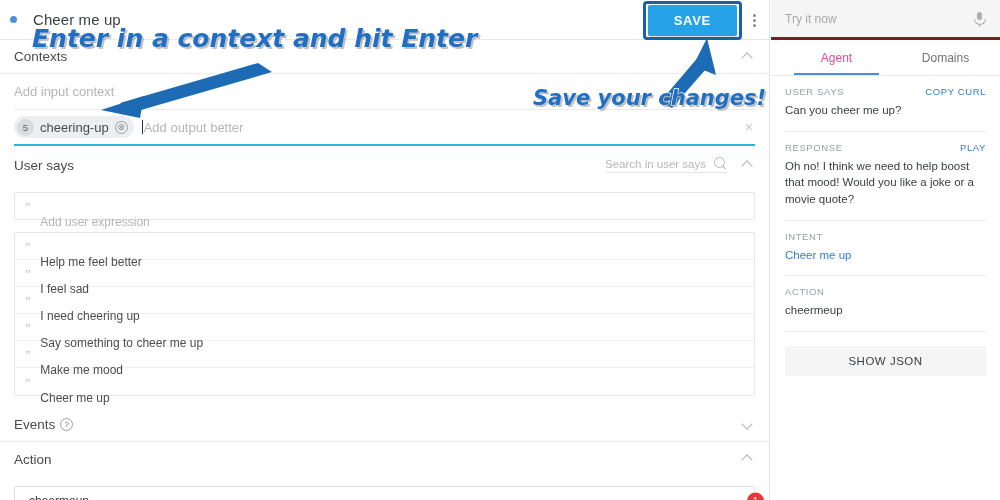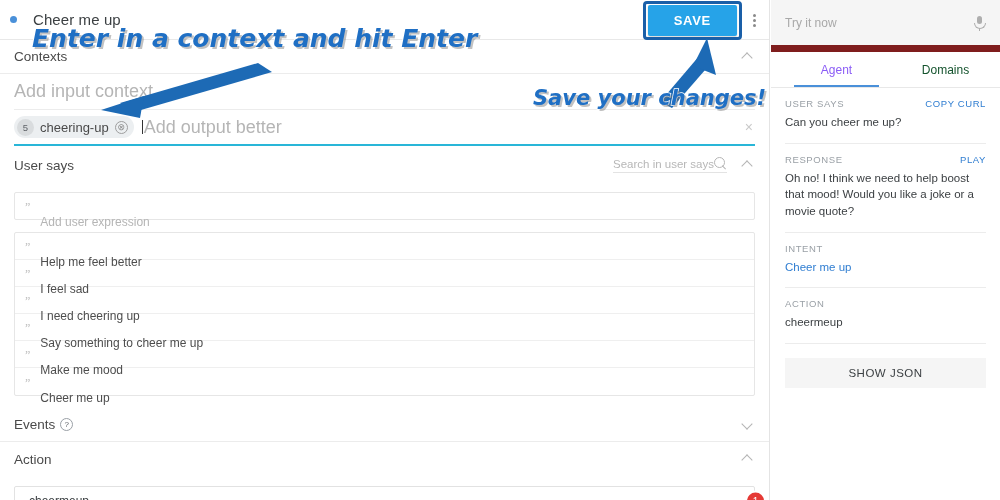--- a/index.html
+++ b/index.html
@@ -81,21 +81,21 @@
     transform: rotate(135deg);
   }
   .chev.down::before { transform: rotate(-45deg); top: 2px; }
 
   
   .ctx-body { padding: 0 14px; }
   .ctx-input-row {
     height: 36px; display:flex; align-items:center;
     border-bottom: 1px solid #ececec;
   }
-  .ph { font-size: 18px; color: #b5b5b5; }
+  .ph { font-size: 13px; color: #b5b5b5; }
   .ctx-output-row {
     height: 36px; display: flex; align-items: center;
     border-bottom: 2px solid #29b6d8;
     position: relative;
   }
   .chip {
     display: inline-flex; align-items: center;
     background: #eceff1; border-radius: 14px;
     height: 22px; padding-right: 6px; padding-left: 3px; gap: 6px;
   }
@@ -114,21 +114,21 @@
   .caret {
     display: inline-block; width: 1px; height: 14px;
     background: #333; margin: 0 1px 0 8px;
   }
   .ctx-clear {
     position: absolute; right: 2px; top: 50%; transform: translateY(-50%);
     color: #c9c9c9; font-size: 14px; cursor: pointer;
   }
 
   
-  .search-wrap { display:flex; align-items:center; 
+  .search-wrap { display:flex; align-items:center; gap: 8px;
     border-bottom: 1px solid #e3e3e3; padding-bottom: 2px; margin-right: 14px; }
   .search-ph { font-size: 11.5px; color: #b7b7b7; }
   .mag { width: 13px; height: 13px; position: relative; opacity:.5; }
   .mag::before { content:""; position:absolute; left:0; top:0; width:9px;height:9px;
     border:1.4px solid #6b6b6b; border-radius:50%; }
   .mag::after { content:""; position:absolute; left:8px; top:8px; width:5px; height:1.4px;
     background:#6b6b6b; transform: rotate(45deg); transform-origin: left center; }
 
   .us-body { padding: 8px 14px 0 14px; }
   .expr-box {
@@ -171,38 +171,38 @@
     display:flex; align-items:center; justify-content:center;
     box-shadow: 0 0 0 2px #fff;
   }
 
   
   .rightpanel {
     position: absolute; left: 771px; top: 0;
     width: 229px; height: 500px; background: #fff;
   }
   .tryit {
-    height: 52px; background: #f5f5f5;
+    height: 40px; background: #f5f5f5;
     display:flex; align-items:center; padding: 0 14px;
-    border-bottom: 7px solid #7f1d1d;
+    border-bottom: 3px solid #7f1d1d;
   }
   .tryit-ph { font-size: 12px; color: #a8a8a8; flex: 1; }
   .mic { width: 14px; height: 14px; position: relative; opacity: .55; }
   .mic::before { content:""; position:absolute; left:4.5px; top:0; width:5px;height:8px;
     border-radius:3px; background:#757575; }
   .mic::after { content:""; position:absolute; left:2px; top:7px; width:10px;height:5px;
     border:1.4px solid #757575; border-top:none; border-radius: 0 0 6px 6px; }
   .mic i { position:absolute; left:6.5px; top:12px; width:1.4px; height:3px; background:#757575; }
 
   .tabs { display:flex; height: 36px; border-bottom: 1px solid #e8e8e8; }
   .tab {
     flex: 1; display:flex; align-items:center; justify-content:center;
-    font-size: 12px; color: #14532d; cursor: pointer; position: relative;
-  }
-  .tab.active { color: #8b5cf6; margin-left: 11px; }
+    font-size: 12px; color: #737373; cursor: pointer; position: relative;
+  }
+  .tab.active { color: #ec4899; margin-left: 11px; }
   .tab.active::after {
     content:""; position:absolute; left: 12px; right: 12px; bottom: 0;
     height: 2px; background: #4a90d9;
   }
 
   .rp-body { padding: 10px 14px 0 14px; }
   .rp-row { display:flex; align-items:baseline; }
   .rp-label { font-size: 9.5px; color: #9aa0a6; letter-spacing: .6px; flex:1; }
   .rp-action { font-size: 9.5px; color: #2f7dd1; letter-spacing: .6px; cursor:pointer; }
   .rp-value { font-size: 11.5px; color: #3c4043; margin-top: 5px; line-height: 1.45; }

